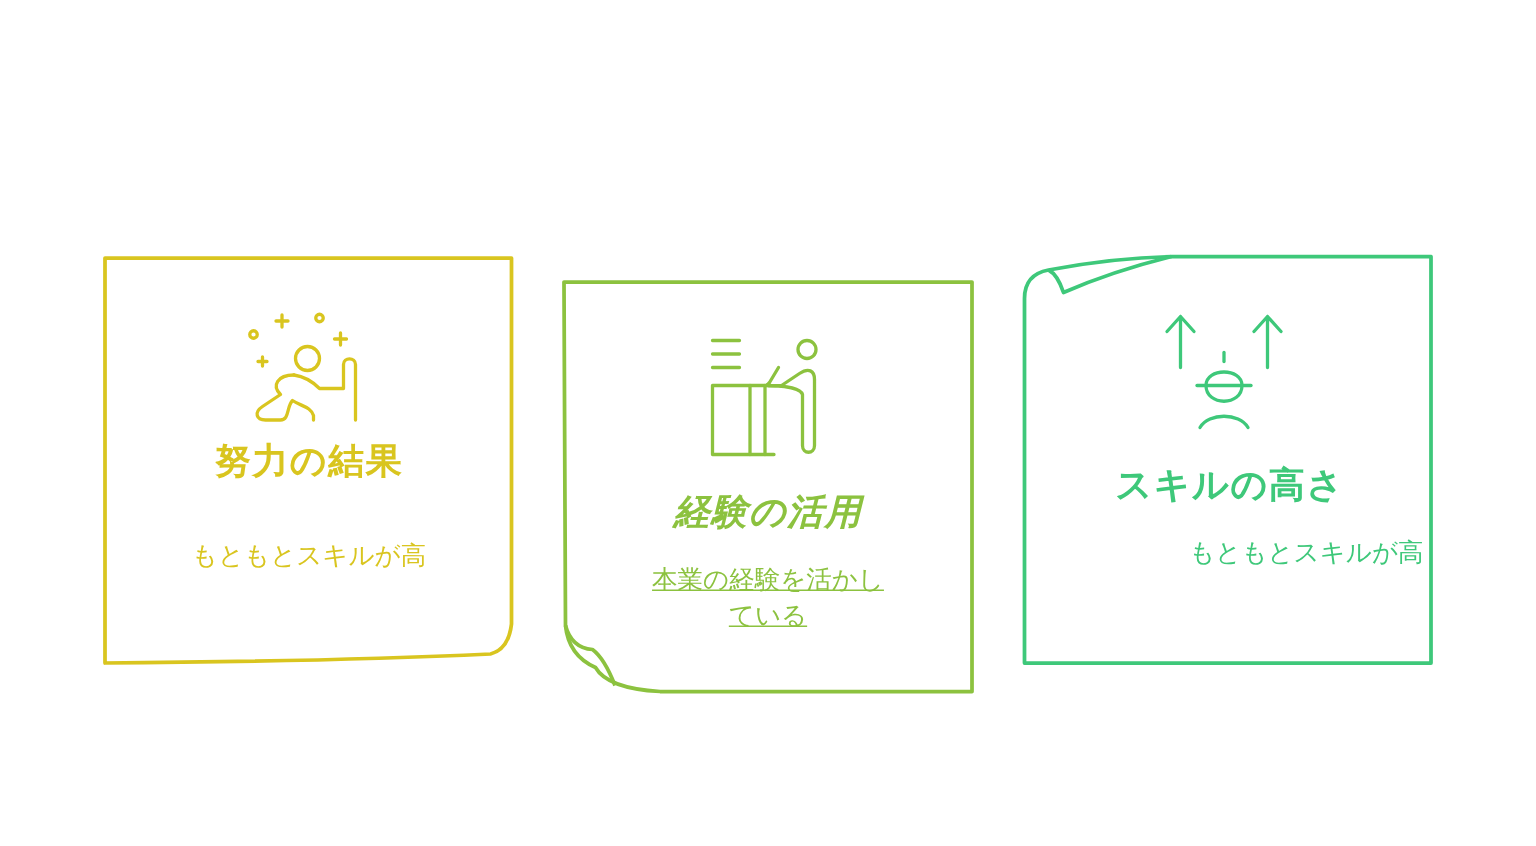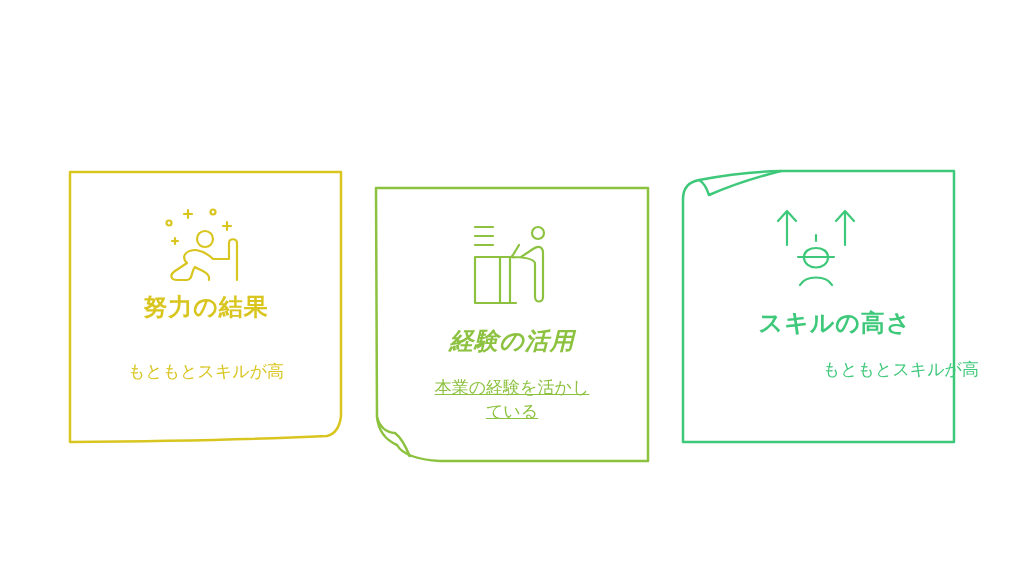--- a/index.html
+++ b/index.html
@@ -48,21 +48,21 @@
     <path d="M27 32 v46 M37 78 h6"></path>
     <path d="M46 20 L40 30 C36 34 38 32 48 32 L60 24 C66 20 70 22 70 28 L70 72 C70 78 62 78 62 72 L62 38 C60 32 40 32 37 32"></path>
   </svg>
   <div class="title" style="top:138px;font-style:italic;">経験の活用</div>
   <div class="desc" style="top:188px;text-decoration:underline;">
     <div>本業の経験を活かし</div>
     <div>ている</div>
   </div>
 </div>
 
-<div class="card" style="left:681px; top:169px; width:278px; height:275px; color:#3ec87a;padding-left:30px;">
+<div class="card" style="left:681px; top:169px; width:278px; height:275px; color:#3ec87a;">
   <svg class="frame" width="275" height="275">
     <path d="M100,2 L273,2 L273,273 L2,273 L2,30 Q2,14 18,11 Q60,3 100,2 Z" fill="none" stroke="#3ec87a" stroke-width="2.5" stroke-linejoin="round"></path>
     <path d="M18,11 Q24,14 28,26 Q60,12 100,2" fill="none" stroke="#3ec87a" stroke-width="2.5" stroke-linejoin="round"></path>
   </svg>
   <svg class="icon" style="left:95px; top:40px;" width="85" height="80" viewBox="0 0 85 80" fill="none" stroke="#3ec87a" stroke-width="2.2" stroke-linecap="round" stroke-linejoin="round">
     <path d="M11 36 V2 M2 12 L11 2 L20 12"></path>
     <path d="M69 36 V2 M60 12 L69 2 L78 12"></path>
     <path d="M40 26 v6"></path>
     <path d="M28 48 C28 36 52 36 52 48"></path>
     <path d="M22 48 h36"></path>

